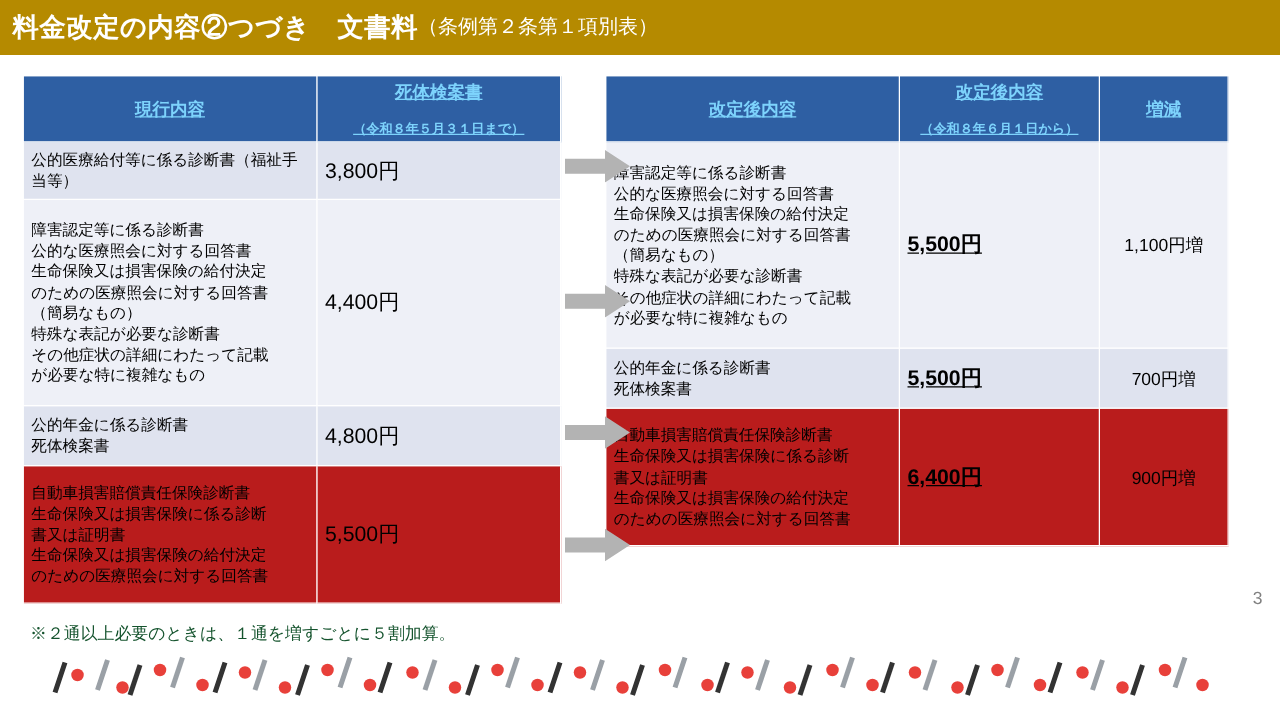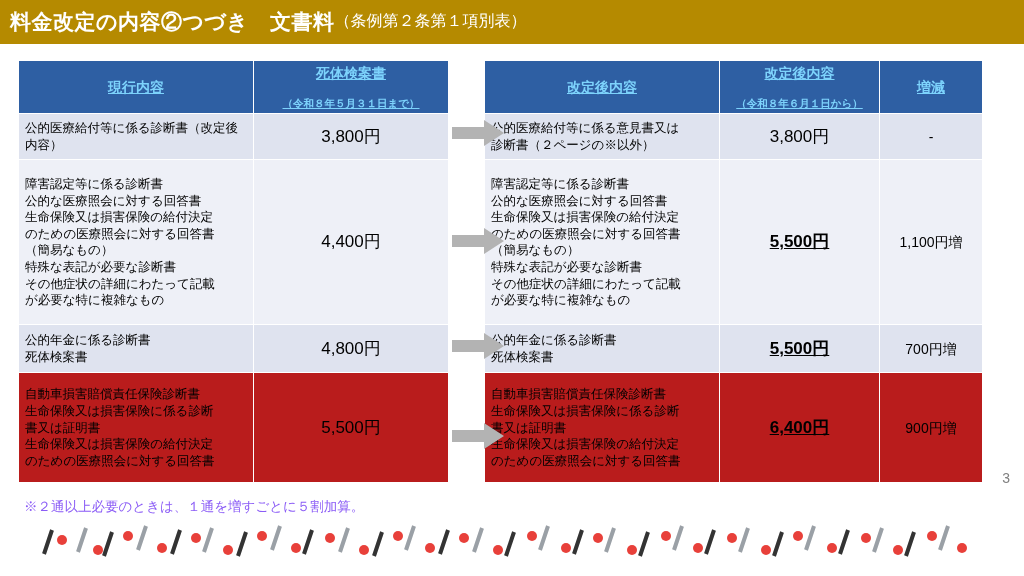--- a/index.html
+++ b/index.html
@@ -76,21 +76,20 @@
     border: 1px solid #ffffff;
     font-size: 12.5px;
     line-height: 1.33;
     vertical-align: middle;
     padding: 5px 6px;
   }
   .tbl td.txt {
     text-align: left;
   }
   .tbl td.price {
-    text-align: center;
     font-size: 17px;
   }
   .tbl td.delta {
     text-align: center;
     font-size: 14px;
   }
   .rowA td { background: #dfe3ef; }
   .rowB td { background: #eef0f7; margin-left: 48px; }
   .rowC td { background: #dfe3ef; }
   .rowD td { background: #b91c1c; }
@@ -110,21 +109,21 @@
     height: 26px;
   }
   .arrow svg { display: block; }
 
   
   .note {
     position: absolute;
     left: 24px;
     top: 498px;
     font-size: 13.5px;
-    color: #8b5cf6;
+    color: #14532d;
   }
   
   .deco {
     position: absolute;
     left: 0;
     top: 520px;
     width: 1024px;
     height: 46px;
   }
   
@@ -157,21 +156,21 @@
           <span>現行内容</span>
         </th>
         <th>
           <span>死体検案書</span>
           <span class="small">（令和８年５月３１日まで）</span>
         </th>
       </tr>
     </thead>
     <tbody>
       <tr class="rowA" style="height:46px">
-        <td class="txt multiline">公的医療給付等に係る診断書（改定後内容）</td>
+        <td class="txt multiline">公的医療給付等に係る診断書（福祉手当等）</td>
         <td class="price">3,800円</td>
       </tr>
       <tr class="rowB" style="height:165px">
         <td class="txt multiline">障害認定等に係る診断書<br>公的な医療照会に対する回答書<br>生命保険又は損害保険の給付決定<br>のための医療照会に対する回答書<br>（簡易なもの）<br>特殊な表記が必要な診断書<br>その他症状の詳細にわたって記載<br>が必要な特に複雑なもの</td>
         <td class="price">4,400円</td>
       </tr>
       <tr class="rowC" style="height:48px">
         <td class="txt multiline">公的年金に係る診断書<br>死体検案書</td>
         <td class="price">4,800円</td>
       </tr>
@@ -196,25 +195,20 @@
         <th>
           <span>改定後内容</span>
           <span class="small">（令和８年６月１日から）</span>
         </th>
         <th>
           <span>増減</span>
         </th>
       </tr>
     </thead>
     <tbody>
-      <tr class="rowA" style="height:46px">
-        <td class="txt multiline">公的医療給付等に係る意見書又は<br>診断書（２ページの※以外）</td>
-        <td class="price">3,800円</td>
-        <td class="delta">-</td>
-      </tr>
       <tr class="rowB" style="height:165px">
         <td class="txt multiline">障害認定等に係る診断書<br>公的な医療照会に対する回答書<br>生命保険又は損害保険の給付決定<br>のための医療照会に対する回答書<br>（簡易なもの）<br>特殊な表記が必要な診断書<br>その他症状の詳細にわたって記載<br>が必要な特に複雑なもの</td>
         <td class="price u">5,500円</td>
         <td class="delta">1,100円増</td>
       </tr>
       <tr class="rowC" style="height:48px">
         <td class="txt multiline">公的年金に係る診断書<br>死体検案書</td>
         <td class="price u">5,500円</td>
         <td class="delta">700円増</td>
       </tr>

